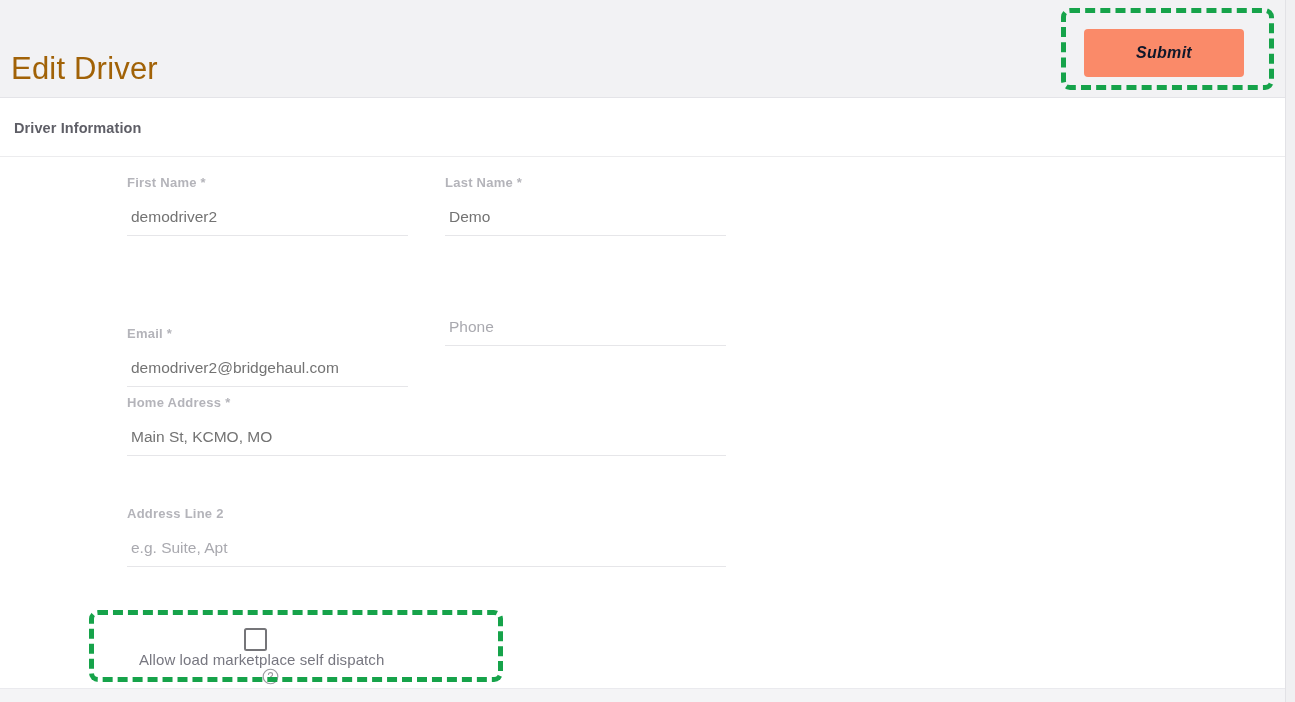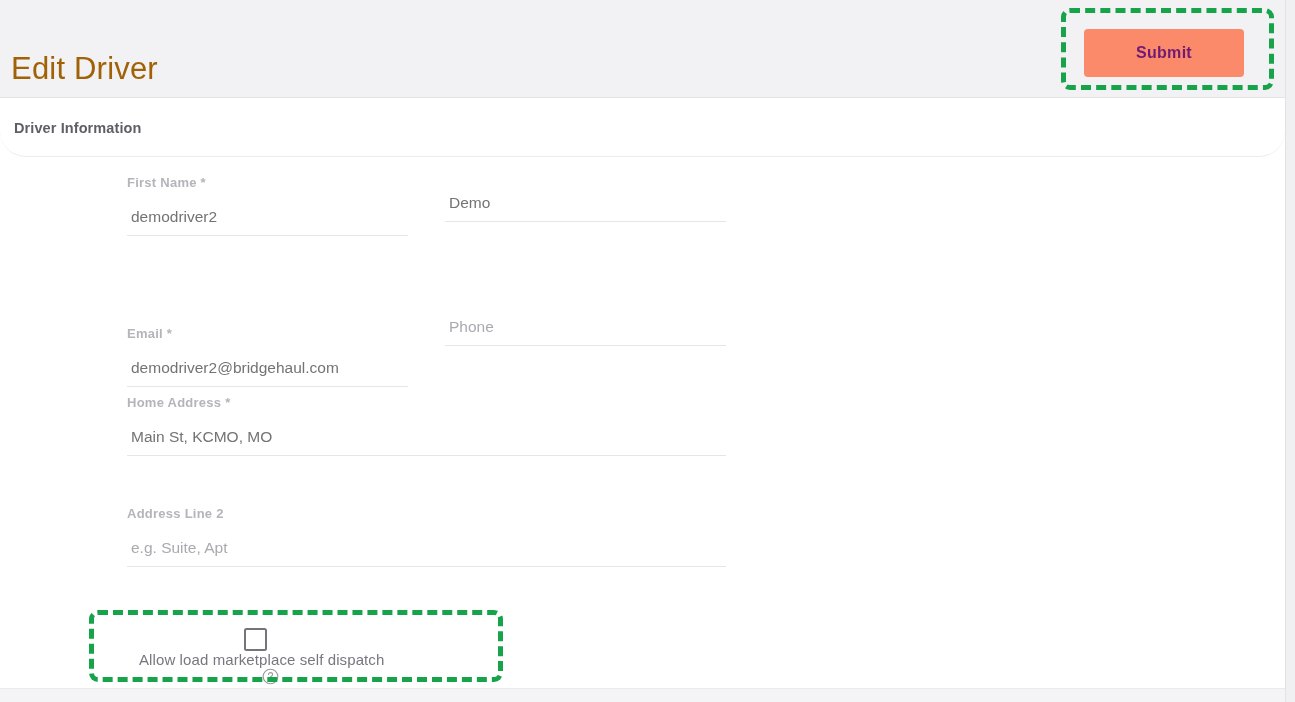--- a/index.html
+++ b/index.html
@@ -51,29 +51,30 @@
   
   .submit-button {
     position: absolute;
     left: 1084px;
     top: 29px;
     width: 160px;
     height: 48px;
     background: #fa8a69;
     border: none;
     border-radius: 4px;
-    color: #701a75;
+    color: #0f172a;
     font-size: 16px;
     font-weight: 700;
     font-family: "Liberation Sans", sans-serif;
     letter-spacing: 0.3px;
     cursor: pointer;
     display: flex;
     align-items: center;
     justify-content: center;
+    font-style: italic;
   }
 
   
   .annot {
     position: absolute;
     border: 5px dashed #16a34a;
     border-radius: 9px;
     pointer-events: none;
     background: transparent;
   }
@@ -94,21 +95,20 @@
   .section-header {
     position: absolute;
     left: 0;
     top: 99px;
     width: 1285px;
     height: 58px;
     background: #ffffff;
     border-bottom: 1px solid #ececee;
     display: flex;
     align-items: center;
-    border-radius: 26px;
   }
   .section-header-title {
     margin-left: 14px;
     font-size: 14.5px;
     font-weight: 700;
     color: #5e5e66;
     letter-spacing: 0.1px;
   }
 
   
@@ -243,20 +243,21 @@
   </div>
 
   <div class="form-body">
 
     <div class="field field-firstname">
       <label class="field-label">First Name *</label>
       <input class="field-input" type="text" value="demodriver2" style="">
     </div>
 
     <div class="field field-lastname">
+      <label class="field-label">Last Name *</label>
       <input class="field-input" type="text" value="Demo" style="">
     </div>
 
     <div class="field field-email">
       <label class="field-label">Email *</label>
       <input class="field-input" type="text" value="demodriver2@bridgehaul.com" style="">
     </div>
 
     <div class="field field-phone">
       <input class="field-input" type="text" placeholder="Phone" style="">

